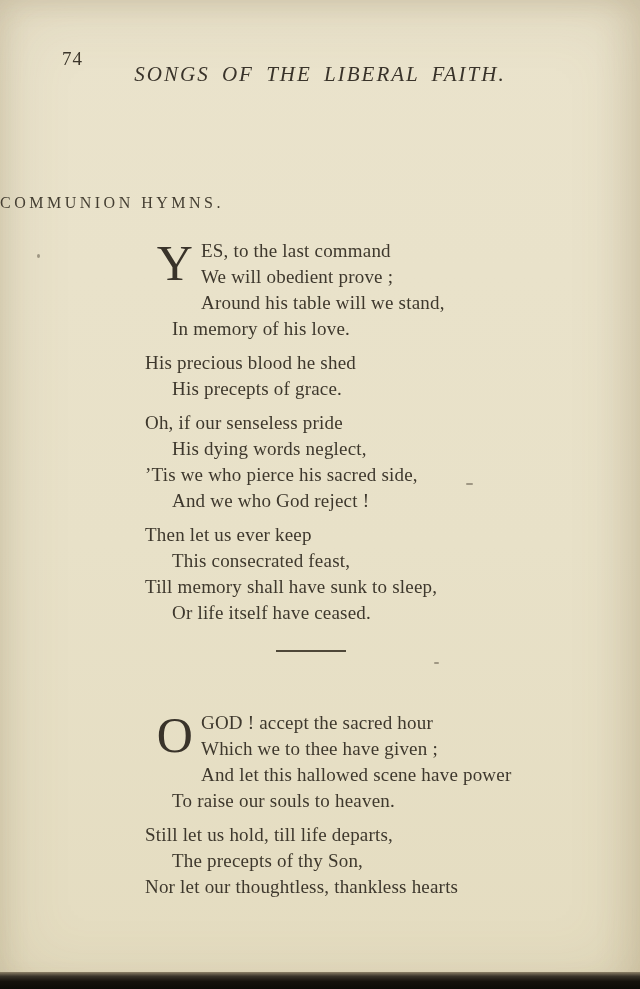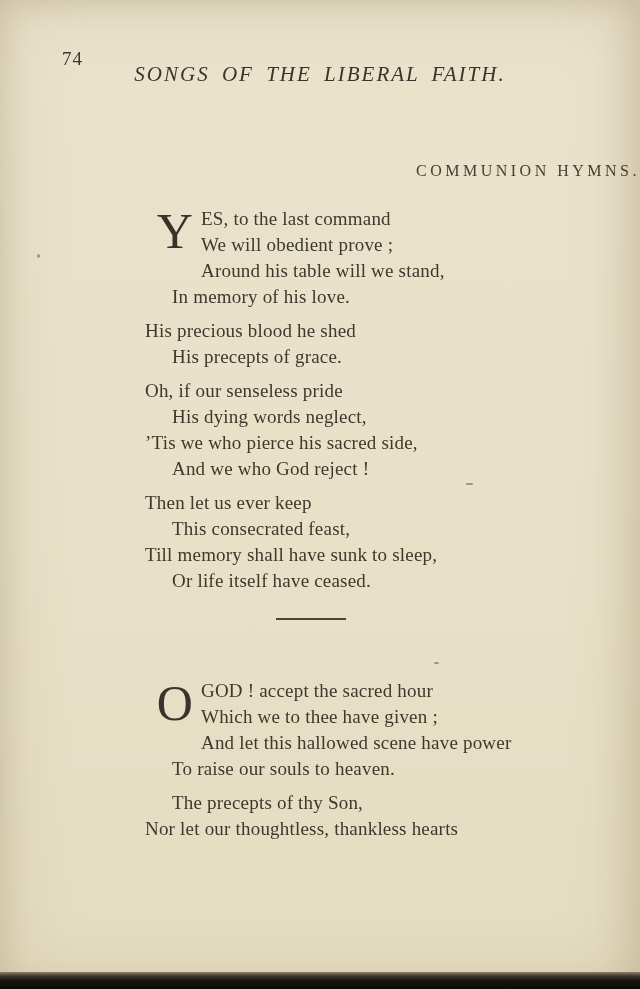--- a/index.html
+++ b/index.html
@@ -18,21 +18,21 @@
     position: absolute; left: 62px; top: 48px;
     font-size: 19px; letter-spacing: 1px; color: #3c362b;
   }
   .running-title {
     display: block; text-align: center;
     font-style: italic; font-size: 21px;
     letter-spacing: 2px; word-spacing: 5px;
     color: #39332a;
   }
   .section-heading {
-    margin: 76px 0 0 0; text-align: right;
+    margin: 108px 0 0 0; text-align: left;
     font-size: 16px; font-weight: 400;
     letter-spacing: 3.5px; color: #443e32;
   }
   .poem {
     margin: 26px 0 0 145px;
     font-size: 19px; line-height: 26px;
     letter-spacing: 0.2px;
   }
   .stanza { margin: 0 0 8px 0; }
   .stanza::after { content: ""; display: block; clear: both; }
@@ -102,20 +102,21 @@
 
   <section class="poem poem-2">
     <div class="stanza">
       <span class="dropcap">O</span>
       <div class="line">GOD ! accept the sacred hour</div>
       <div class="line">Which we to thee have given ;</div>
       <div class="line">And let this hallowed scene have power</div>
       <div class="line indent">To raise our souls to heaven.</div>
     </div>
     <div class="stanza">
+      <div class="line">Still let us hold, till life departs,</div>
       <div class="line indent">The precepts of thy Son,</div>
       <div class="line">Nor let our thoughtless, thankless hearts</div>
     </div>
   </section>
 
   <span class="speck speck-1"></span>
   <span class="speck speck-2"></span>
   <span class="speck speck-3"></span>
 
   <div class="scan-bar"></div>

